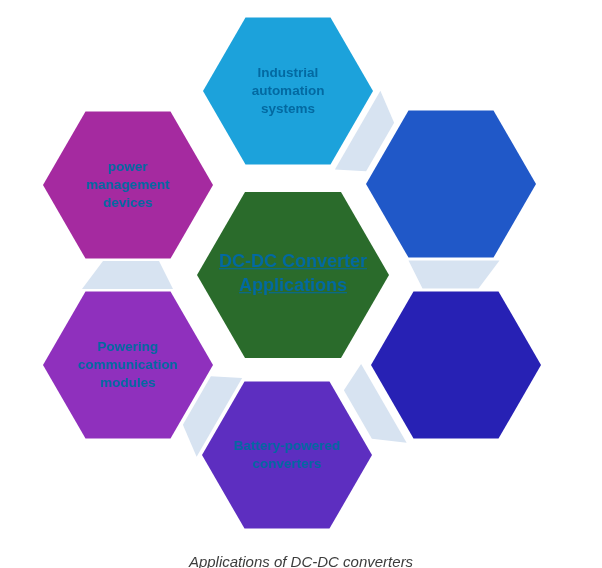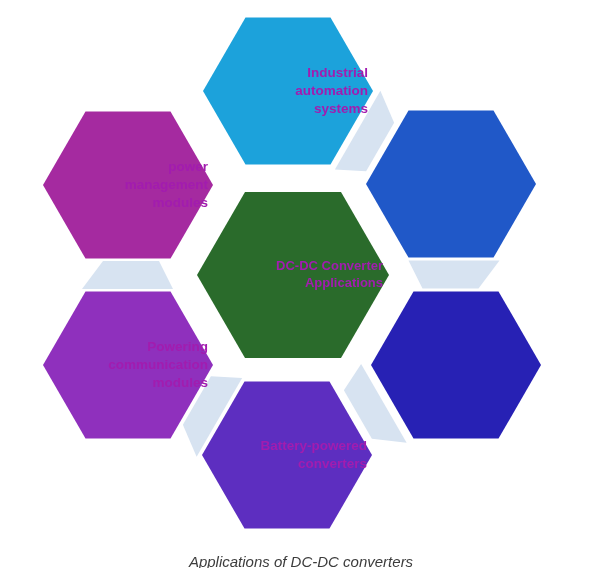--- a/index.html
+++ b/index.html
@@ -16,32 +16,33 @@
     overflow: hidden;
   }
   .stage svg {
     position: absolute;
     left: 0;
     top: 0;
   }
   .label {
     position: absolute;
     transform: translate(-50%, -50%);
-    text-align: right;
-    color: #a21caf;
+    text-align: center;
+    color: #0369a1;
     font-weight: bold;
     font-size: 13.5px;
     line-height: 1.32;
     white-space: pre-line;
     width: 160px;
     pointer-events: none;
   }
   .label-center {
-    font-size: 13px;
+    font-size: 18px;
     width: 180px;
+    text-decoration: underline;
   }
   .pos-top          { left: 288px; top: 91px;  }
   .pos-top-right    { left: 451px; top: 184px; }
   .pos-bottom-right { left: 456px; top: 365px; }
   .pos-bottom       { left: 287px; top: 455px; }
   .pos-bottom-left  { left: 128px; top: 365px; }
   .pos-top-left     { left: 128px; top: 185px; }
   .pos-center       { left: 293px; top: 274px; }
   .caption {
     position: absolute;
@@ -85,18 +86,18 @@
   <div class="label pos-top">Industrial
 automation
 systems</div>
   <div class="label pos-bottom">Battery-powered
 converters</div>
   <div class="label pos-bottom-left">Powering
 communication
 modules</div>
   <div class="label pos-top-left">power
 management
-modules</div>
+devices</div>
   <div class="label label-center pos-center">DC-DC Converter
 Applications</div>
 
   <div class="caption">Applications of DC-DC converters</div>
 </div>
 
 </body></html>

